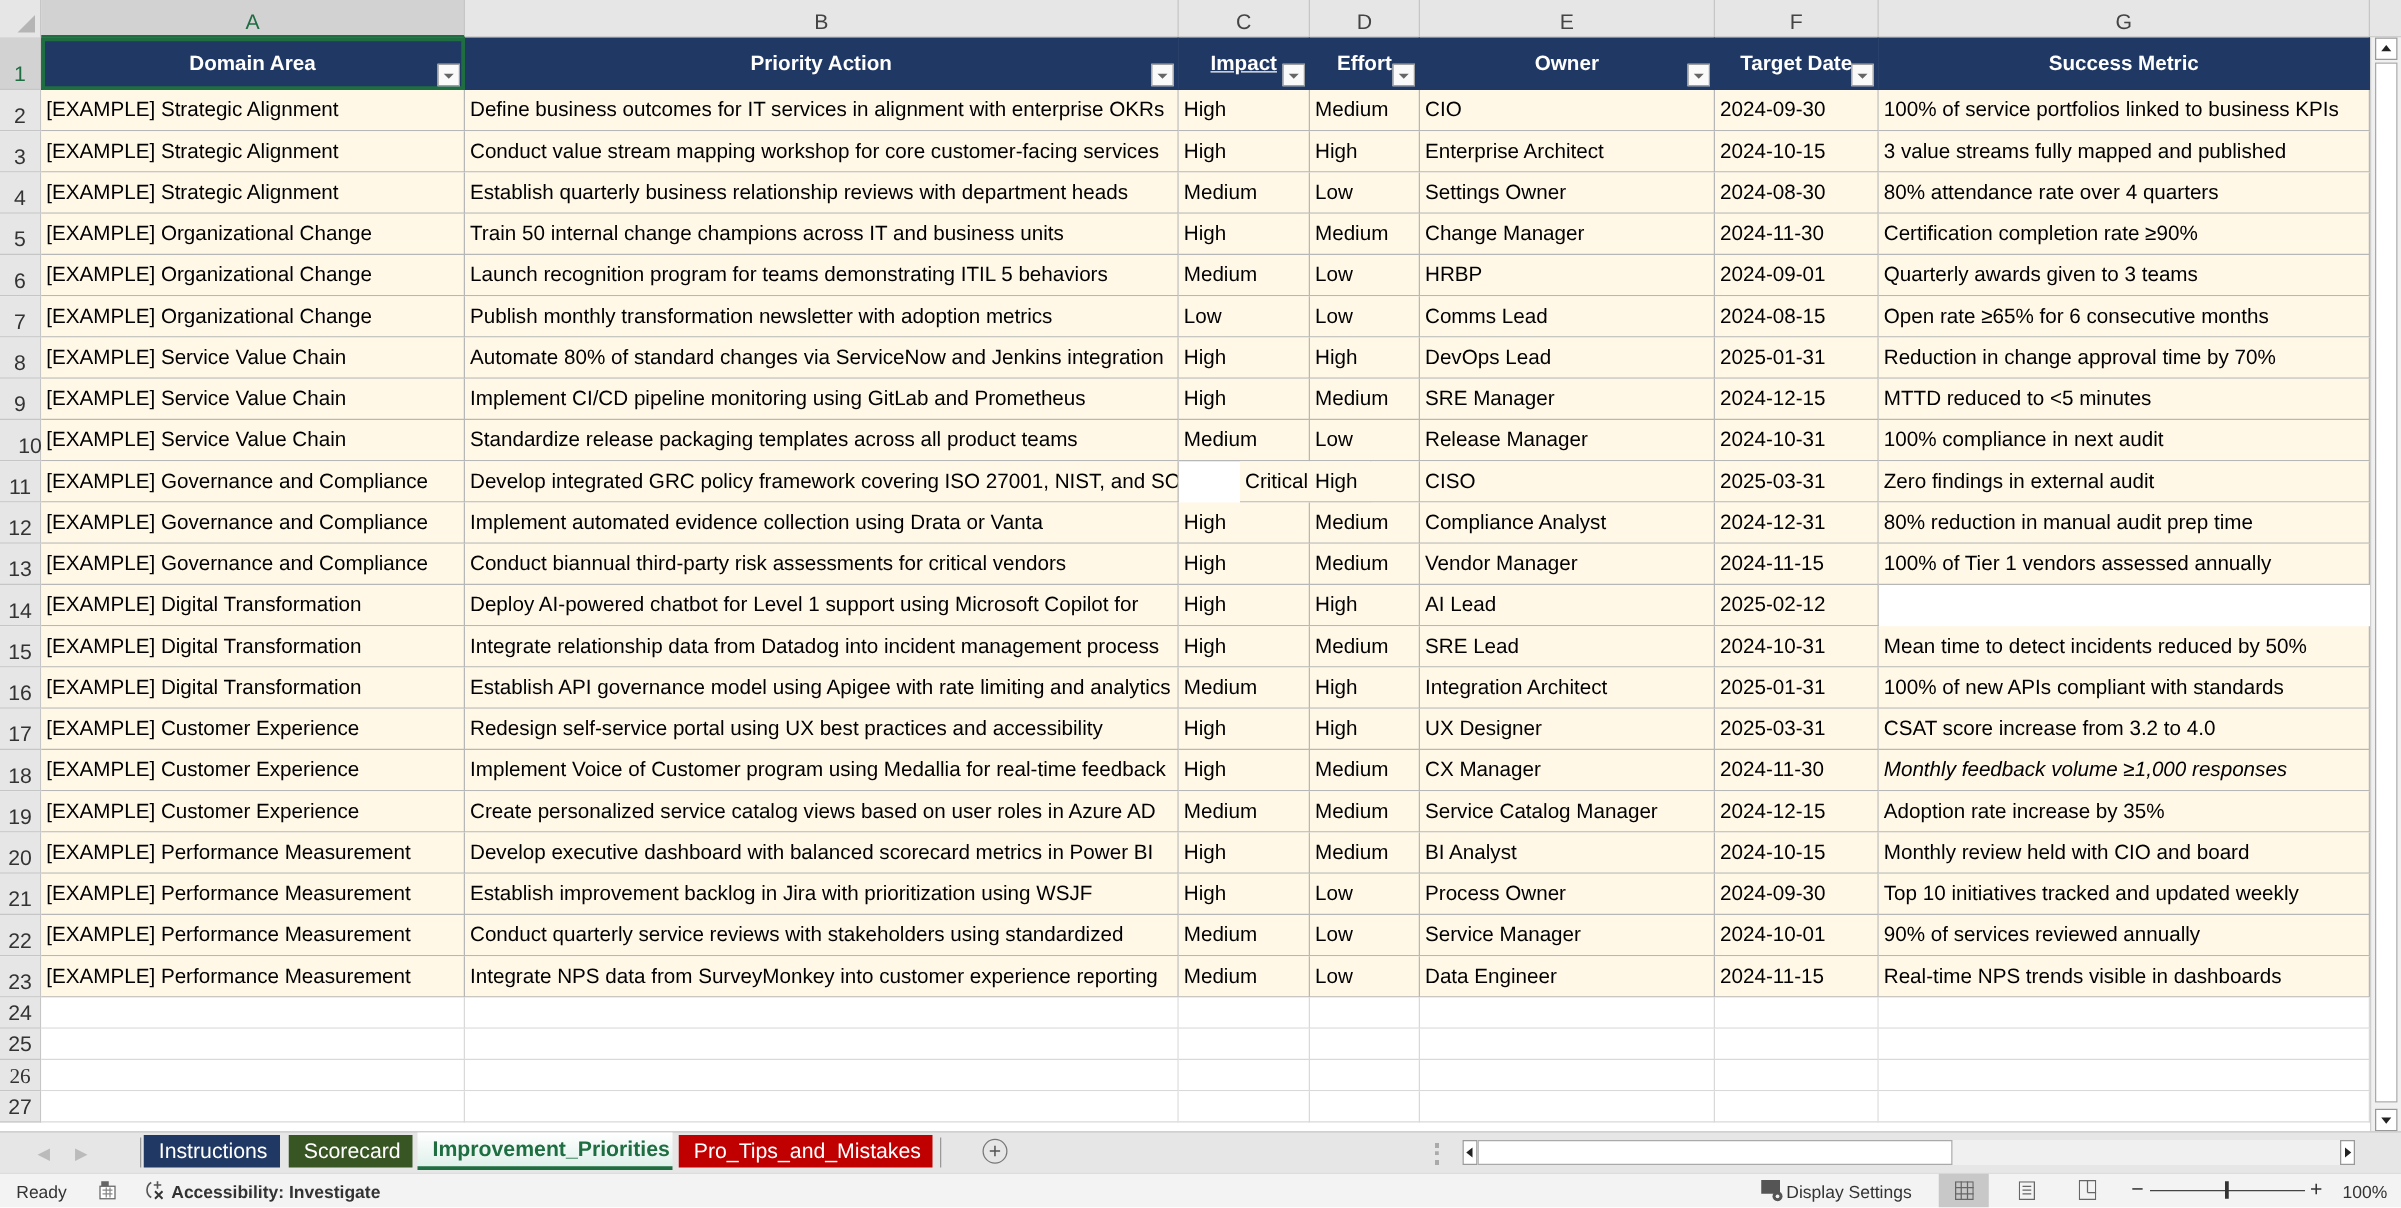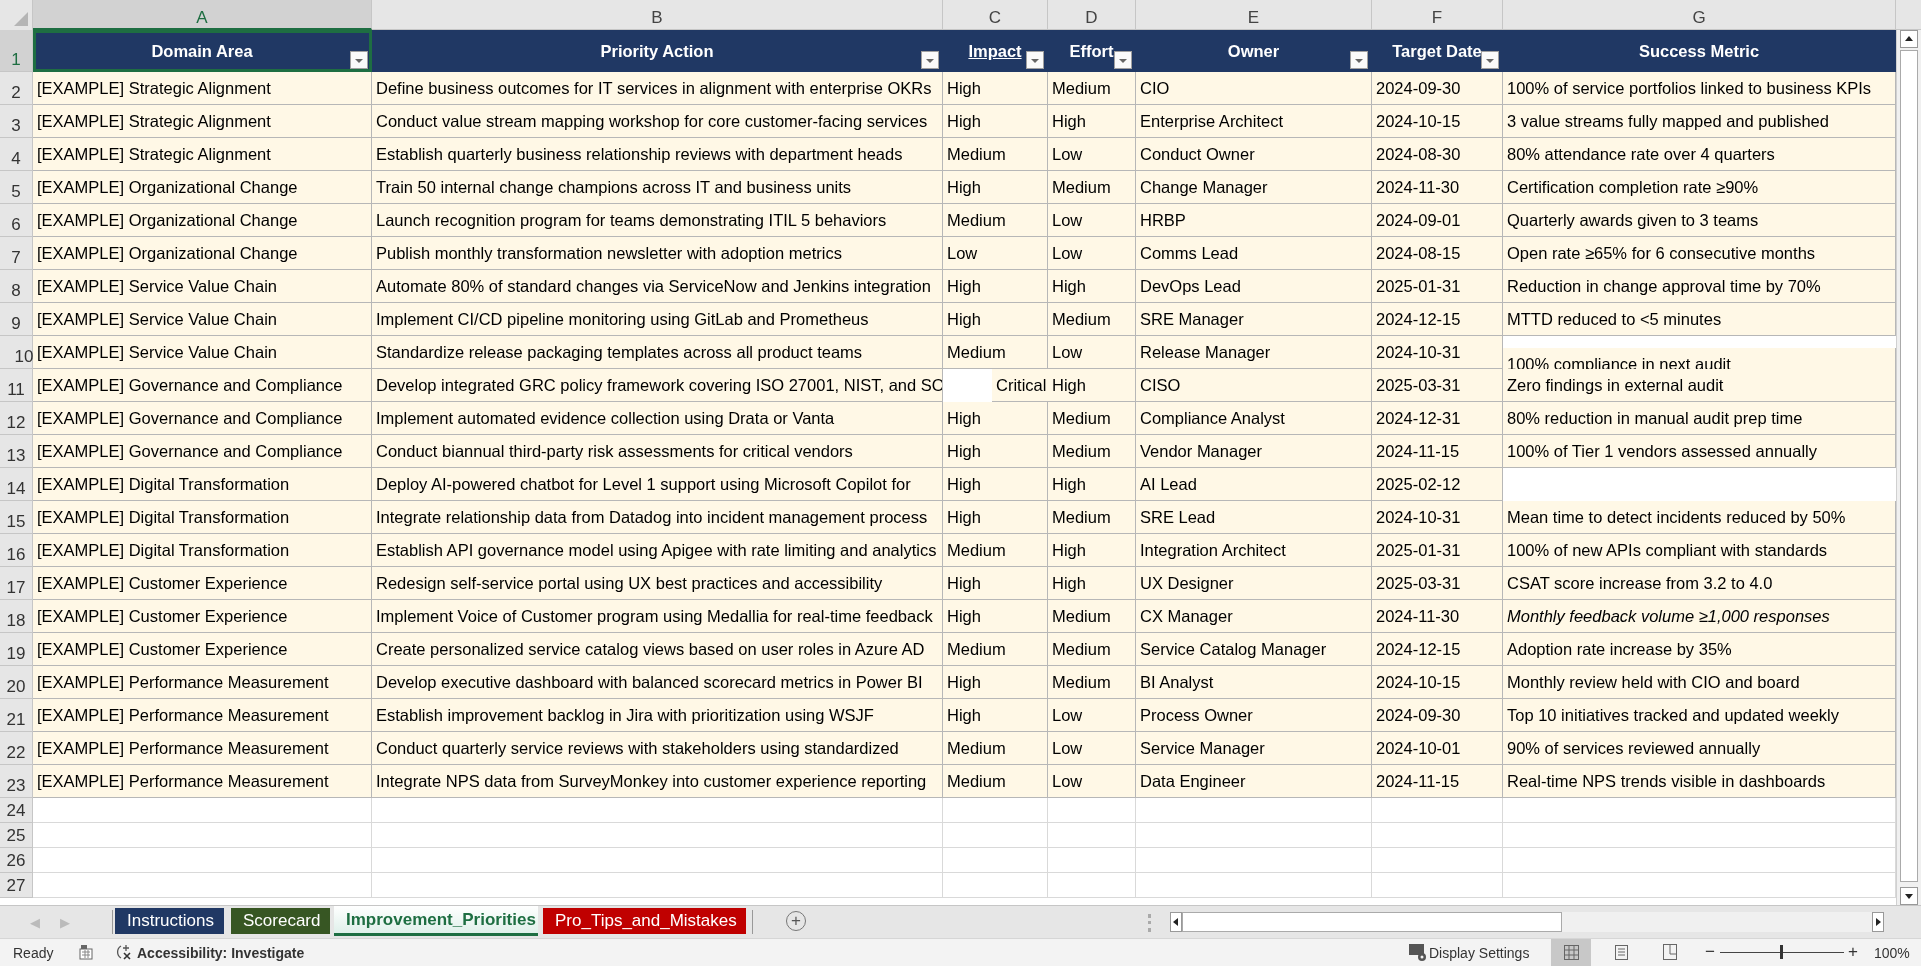--- a/index.html
+++ b/index.html
@@ -134,21 +134,21 @@
       <div class="rowhdr" style="top: 534px; height: 33px;">16</div>
       <div class="rowhdr" style="top: 567px; height: 33px;">17</div>
       <div class="rowhdr" style="top: 600px; height: 33px;">18</div>
       <div class="rowhdr" style="top: 633px; height: 33px;">19</div>
       <div class="rowhdr" style="top: 666px; height: 33px;">20</div>
       <div class="rowhdr" style="top: 699px; height: 33px;">21</div>
       <div class="rowhdr" style="top: 732px; height: 33px;">22</div>
       <div class="rowhdr" style="top: 765px; height: 33px;">23</div>
       <div class="rowhdr" style="top: 798px; height: 25px;">24</div>
       <div class="rowhdr" style="top: 823px; height: 25px;">25</div>
-      <div class="rowhdr" style="top: 848px; height: 25px;">26</div>
+      <div class="rowhdr" style="top: 848px; height: 25px; font-family: Liberation Serif, serif;">26</div>
       <div class="rowhdr" style="top: 873px; height: 25px;">27</div>
     </div>
   <div id="cells">
       <div class="cell head active" style="left: 33px; top: 30px; width: 339px; height: 42px;"><span>Domain Area</span><div class="filter-btn"></div></div>
       <div class="cell head" style="left: 372px; top: 30px; width: 571px; height: 42px;"><span>Priority Action</span><div class="filter-btn"></div></div>
       <div class="cell head" style="left: 943px; top: 30px; width: 105px; height: 42px; text-decoration: underline;"><span>Impact</span><div class="filter-btn"></div></div>
       <div class="cell head" style="left: 1048px; top: 30px; width: 88px; height: 42px;"><span>Effort</span><div class="filter-btn"></div></div>
       <div class="cell head" style="left: 1136px; top: 30px; width: 236px; height: 42px;"><span>Owner</span><div class="filter-btn"></div></div>
       <div class="cell head" style="left: 1372px; top: 30px; width: 131px; height: 42px;"><span>Target Date</span><div class="filter-btn"></div></div>
       <div class="cell head" style="left: 1503px; top: 30px; width: 393px; height: 42px;"><span>Success Metric</span></div>
@@ -163,21 +163,21 @@
       <div class="cell data" style="left: 372px; top: 105px; width: 571px; height: 33px;">Conduct value stream mapping workshop for core customer-facing services</div>
       <div class="cell data" style="left: 943px; top: 105px; width: 105px; height: 33px;">High</div>
       <div class="cell data" style="left: 1048px; top: 105px; width: 88px; height: 33px;">High</div>
       <div class="cell data" style="left: 1136px; top: 105px; width: 236px; height: 33px;">Enterprise Architect</div>
       <div class="cell data" style="left: 1372px; top: 105px; width: 131px; height: 33px;">2024-10-15</div>
       <div class="cell data" style="left: 1503px; top: 105px; width: 393px; height: 33px;">3 value streams fully mapped and published</div>
       <div class="cell data" style="left: 33px; top: 138px; width: 339px; height: 33px;">[EXAMPLE] Strategic Alignment</div>
       <div class="cell data" style="left: 372px; top: 138px; width: 571px; height: 33px;">Establish quarterly business relationship reviews with department heads</div>
       <div class="cell data" style="left: 943px; top: 138px; width: 105px; height: 33px;">Medium</div>
       <div class="cell data" style="left: 1048px; top: 138px; width: 88px; height: 33px;">Low</div>
-      <div class="cell data" style="left: 1136px; top: 138px; width: 236px; height: 33px;">Conduct Owner</div>
+      <div class="cell data" style="left: 1136px; top: 138px; width: 236px; height: 33px;">Settings Owner</div>
       <div class="cell data" style="left: 1372px; top: 138px; width: 131px; height: 33px;">2024-08-30</div>
       <div class="cell data" style="left: 1503px; top: 138px; width: 393px; height: 33px;">80% attendance rate over 4 quarters</div>
       <div class="cell data" style="left: 33px; top: 171px; width: 339px; height: 33px;">[EXAMPLE] Organizational Change</div>
       <div class="cell data" style="left: 372px; top: 171px; width: 571px; height: 33px;">Train 50 internal change champions across IT and business units</div>
       <div class="cell data" style="left: 943px; top: 171px; width: 105px; height: 33px;">High</div>
       <div class="cell data" style="left: 1048px; top: 171px; width: 88px; height: 33px;">Medium</div>
       <div class="cell data" style="left: 1136px; top: 171px; width: 236px; height: 33px;">Change Manager</div>
       <div class="cell data" style="left: 1372px; top: 171px; width: 131px; height: 33px;">2024-11-30</div>
       <div class="cell data" style="left: 1503px; top: 171px; width: 393px; height: 33px;">Certification completion rate ≥90%</div>
       <div class="cell data" style="left: 33px; top: 204px; width: 339px; height: 33px;">[EXAMPLE] Organizational Change</div>
@@ -207,21 +207,21 @@
       <div class="cell data" style="left: 1048px; top: 303px; width: 88px; height: 33px;">Medium</div>
       <div class="cell data" style="left: 1136px; top: 303px; width: 236px; height: 33px;">SRE Manager</div>
       <div class="cell data" style="left: 1372px; top: 303px; width: 131px; height: 33px;">2024-12-15</div>
       <div class="cell data" style="left: 1503px; top: 303px; width: 393px; height: 33px;">MTTD reduced to &lt;5 minutes</div>
       <div class="cell data" style="left: 33px; top: 336px; width: 339px; height: 33px;">[EXAMPLE] Service Value Chain</div>
       <div class="cell data" style="left: 372px; top: 336px; width: 571px; height: 33px;">Standardize release packaging templates across all product teams</div>
       <div class="cell data" style="left: 943px; top: 336px; width: 105px; height: 33px;">Medium</div>
       <div class="cell data" style="left: 1048px; top: 336px; width: 88px; height: 33px;">Low</div>
       <div class="cell data" style="left: 1136px; top: 336px; width: 236px; height: 33px;">Release Manager</div>
       <div class="cell data" style="left: 1372px; top: 336px; width: 131px; height: 33px;">2024-10-31</div>
-      <div class="cell data" style="left: 1503px; top: 348px; width: 393px; height: 33px;">100% compliance in next audit</div>
+      <div class="cell data" style="left: 1503px; top: 336px; width: 393px; height: 33px;">100% compliance in next audit</div>
       <div class="cell data" style="left: 33px; top: 369px; width: 339px; height: 33px;">[EXAMPLE] Governance and Compliance</div>
       <div class="cell data" style="left: 372px; top: 369px; width: 571px; height: 33px;">Develop integrated GRC policy framework covering ISO 27001, NIST, and SOX</div>
       <div class="cell data" style="left: 992px; top: 369px; width: 105px; height: 33px;">Critical</div>
       <div class="cell data" style="left: 1048px; top: 369px; width: 88px; height: 33px;">High</div>
       <div class="cell data" style="left: 1136px; top: 369px; width: 236px; height: 33px;">CISO</div>
       <div class="cell data" style="left: 1372px; top: 369px; width: 131px; height: 33px;">2025-03-31</div>
       <div class="cell data" style="left: 1503px; top: 369px; width: 393px; height: 33px;">Zero findings in external audit</div>
       <div class="cell data" style="left: 33px; top: 402px; width: 339px; height: 33px;">[EXAMPLE] Governance and Compliance</div>
       <div class="cell data" style="left: 372px; top: 402px; width: 571px; height: 33px;">Implement automated evidence collection using Drata or Vanta</div>
       <div class="cell data" style="left: 943px; top: 402px; width: 105px; height: 33px;">High</div>

